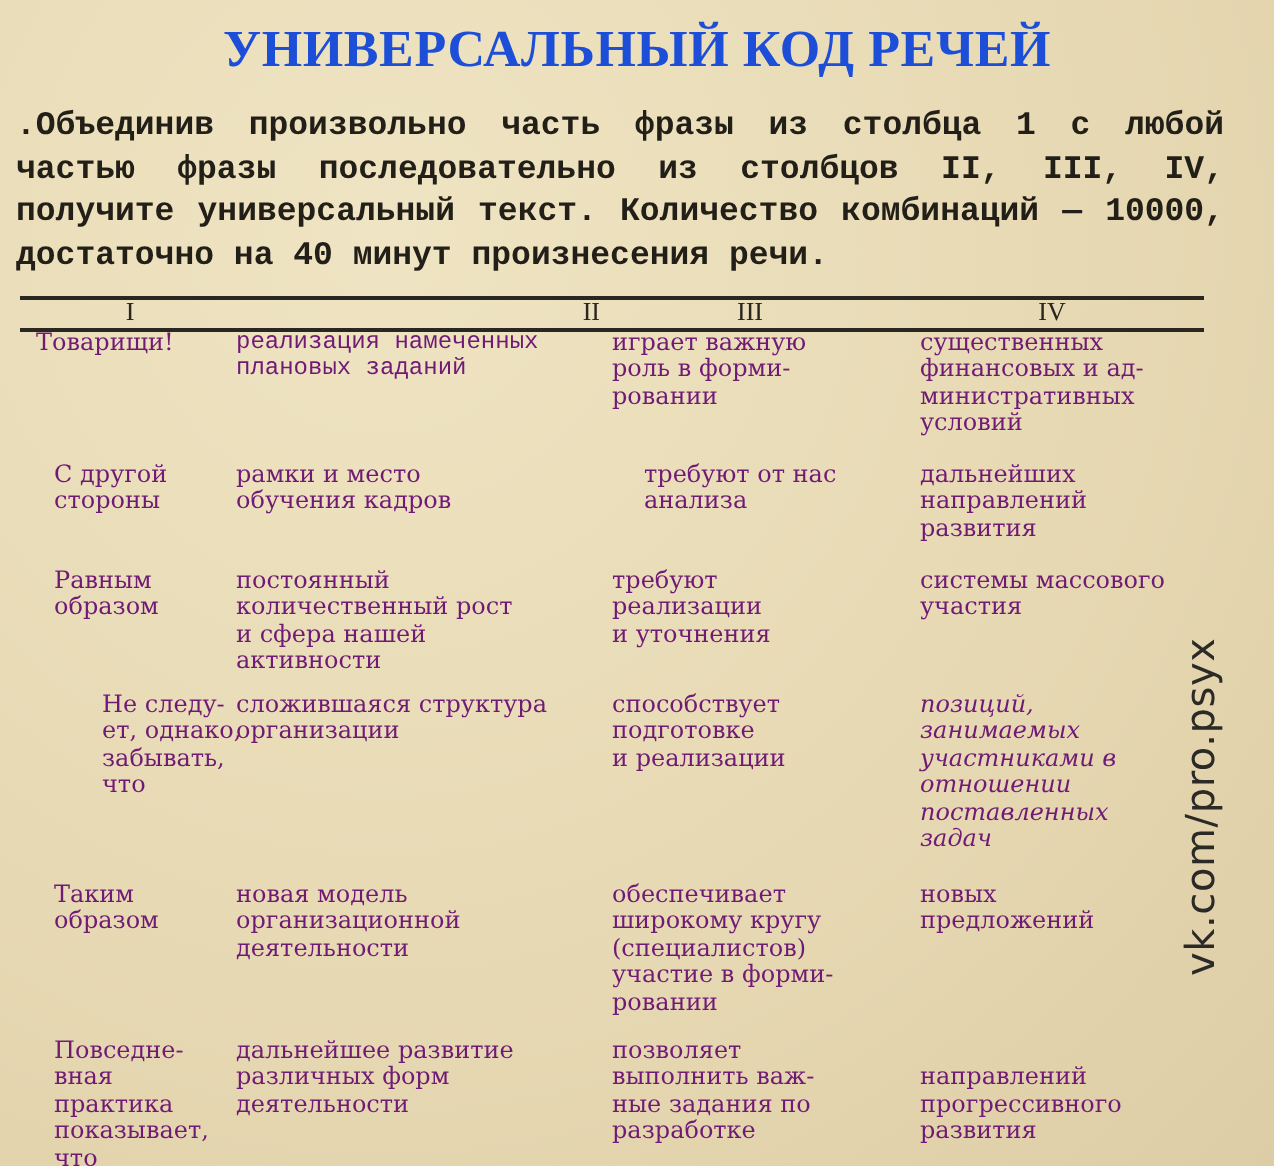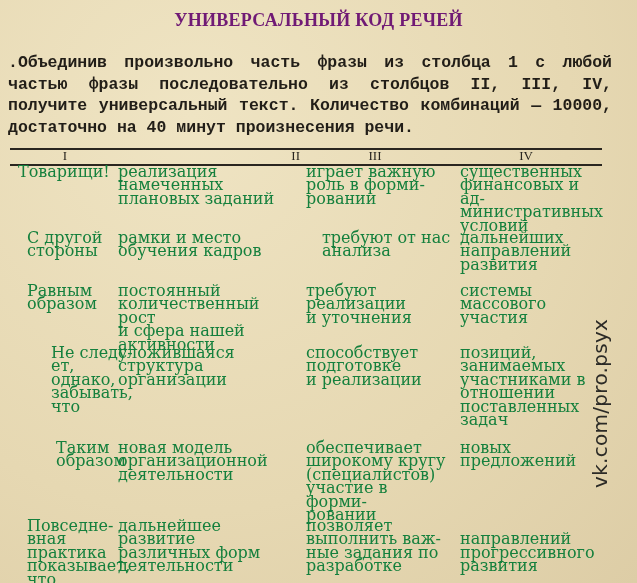--- a/index.html
+++ b/index.html
@@ -6,38 +6,38 @@
   body {
     width: 637px; height: 583px; overflow: hidden;
     background: #e9dcb8;
     background-image: radial-gradient(ellipse at 30% 20%, #efe4c3 0%, #e6d8b2 60%, #ddcda6 100%);
     font-family: "DejaVu Serif", serif;
     color: #2a2620;
     position: relative;
   }
   .title {
     position: absolute; left: 0; top: 10px; width: 637px; text-align: center;
-    font-family: "Liberation Serif", serif; font-weight: bold; font-size: 18px; letter-spacing: 0.3px;
-    color: #701a75;
+    font-family: "Liberation Serif", serif; font-weight: bold; font-size: 26px; letter-spacing: 0.3px;
+    color: #1d4ed8;
   }
   .intro {
     position: absolute; left: 8px; top: 52px; width: 604px;
     font-family: Liberation Mono, monospace; font-weight: bold; font-size: 16.5px; line-height: 21.5px;
     text-align: justify; color: #221e18;
   }
   .rule { position: absolute; left: 10px; width: 592px; background: #2a2620; }
   .rule.top { top: 148px; height: 2px; }
   .rule.mid { top: 164px; height: 1.5px; }
   .col-head {
     position: absolute; top: 148px; height: 16px; line-height: 16px;
     font-family: "Liberation Serif", serif; font-size: 13px; text-align: center;
   }
   .cell {
-    position: absolute; font-size: 16px; line-height: 13.4px;
-    font-family: "DejaVu Serif", serif; color: #15803d; white-space: pre-line;
+    position: absolute; font-size: 12px; line-height: 13.4px;
+    font-family: "DejaVu Serif", serif; color: #701a75; white-space: pre-line;
   }
   .c1 { left: 27px; width: 82px; }
   .c2 { left: 118px; width: 180px; }
   .c3 { left: 306px; width: 140px; }
   .c4 { left: 460px; width: 140px; }
   .watermark {
     position: absolute; left: 560px; top: 396px; width: 160px; height: 24px;
     transform: rotate(-90deg); transform-origin: center center;
     margin-left: -40px;
     font-family: "DejaVu Sans", sans-serif; font-size: 20px; color: #2b2a26; text-align: center; letter-spacing: 0.3px;
@@ -50,21 +50,21 @@
 <div class="intro">.Объединив произвольно часть фразы из столбца 1 с любой частью фразы последовательно из столбцов II, III, IV, получите универсальный текст. Количество комбинаций — 10000, достаточно на 40 минут произнесения речи.</div>
 
 <div class="rule top"></div>
 <div class="col-head" style="left:20px;width:90px;">I</div>
 <div class="col-head" style="left:110px;width:190px;text-align:right;">II</div>
 <div class="col-head" style="left:300px;width:150px;">III</div>
 <div class="col-head" style="left:450px;width:152px;">IV</div>
 <div class="rule mid"></div>
 
 <div class="cell c1" style="left:18px;top:165px;">Товарищи!</div>
-<div class="cell c2" style="top:165px;">реализация намеченных
+<div class="cell c2" style="top:165px;font-family:Liberation Mono, monospace;">реализация намеченных
 плановых заданий</div>
 <div class="cell c3" style="top:165px;">играет важную
 роль в форми-
 ровании</div>
 <div class="cell c4" style="top:165px;">существенных
 финансовых и ад-
 министративных
 условий</div>
 
 <div class="cell c1" style="top:231px;">С другой
@@ -91,28 +91,28 @@
 
 <div class="cell c1" style="top:346px;margin-left:24px;">Не следу-
 ет, однако,
 забывать,
 что</div>
 <div class="cell c2" style="top:346px;">сложившаяся структура
 организации</div>
 <div class="cell c3" style="top:346px;">способствует
 подготовке
 и реализации</div>
-<div class="cell c4" style="top:346px;">позиций,
+<div class="cell c4" style="top:346px;font-style:italic;">позиций,
 занимаемых
 участниками в
 отношении
 поставленных
 задач</div>
 
-<div class="cell c1" style="top:441px;margin-left:29px;">Таким
+<div class="cell c1" style="top:441px;">Таким
 образом</div>
 <div class="cell c2" style="top:441px;">новая модель
 организационной
 деятельности</div>
 <div class="cell c3" style="top:441px;">обеспечивает
 широкому кругу
 (специалистов)
 участие в форми-
 ровании</div>
 <div class="cell c4" style="top:441px;">новых

